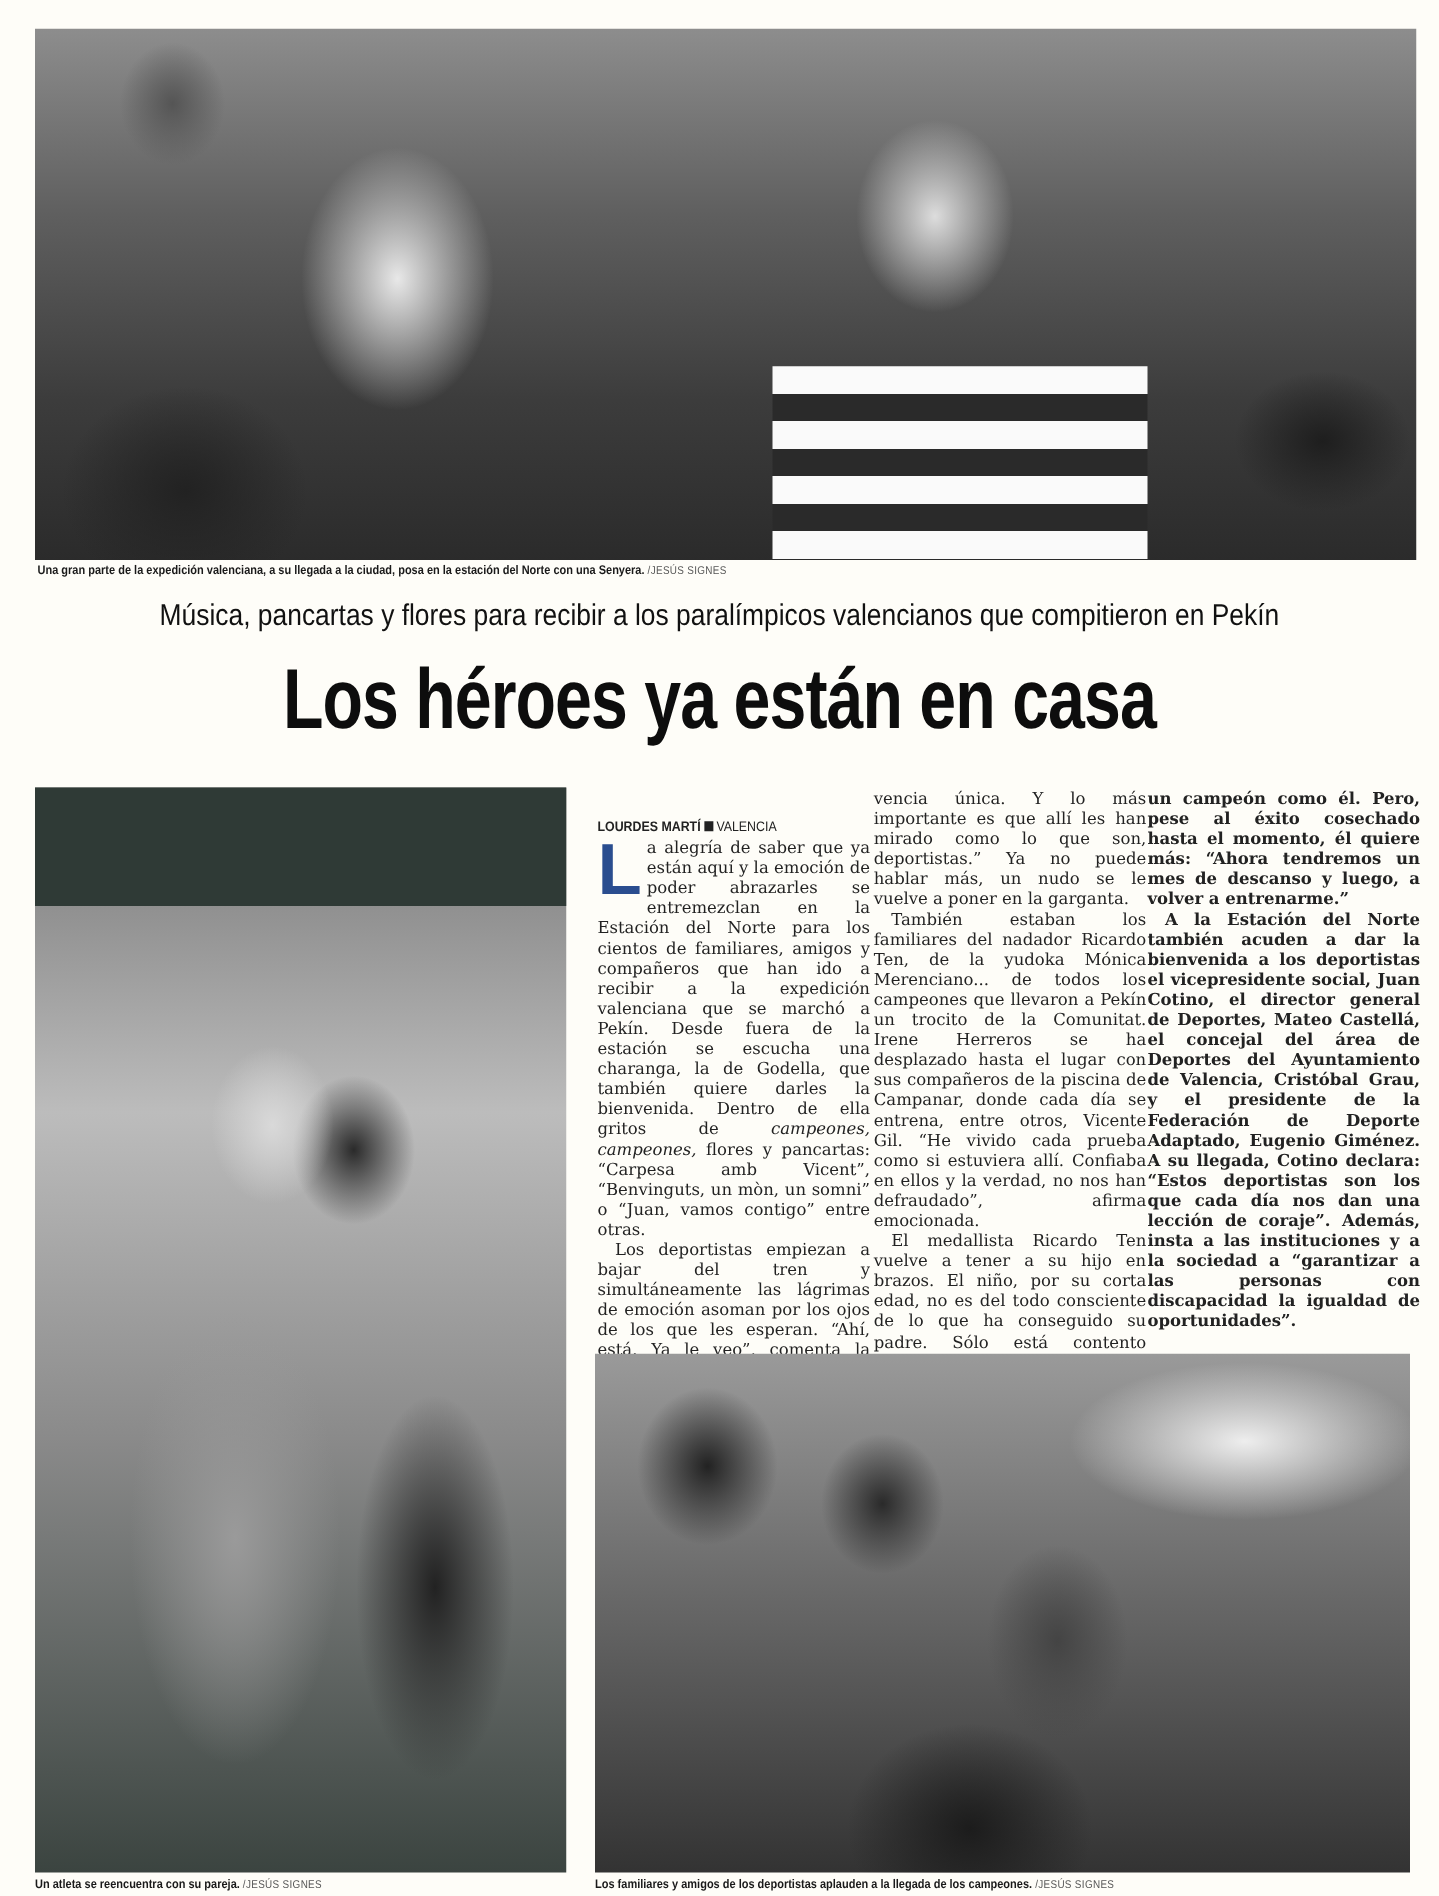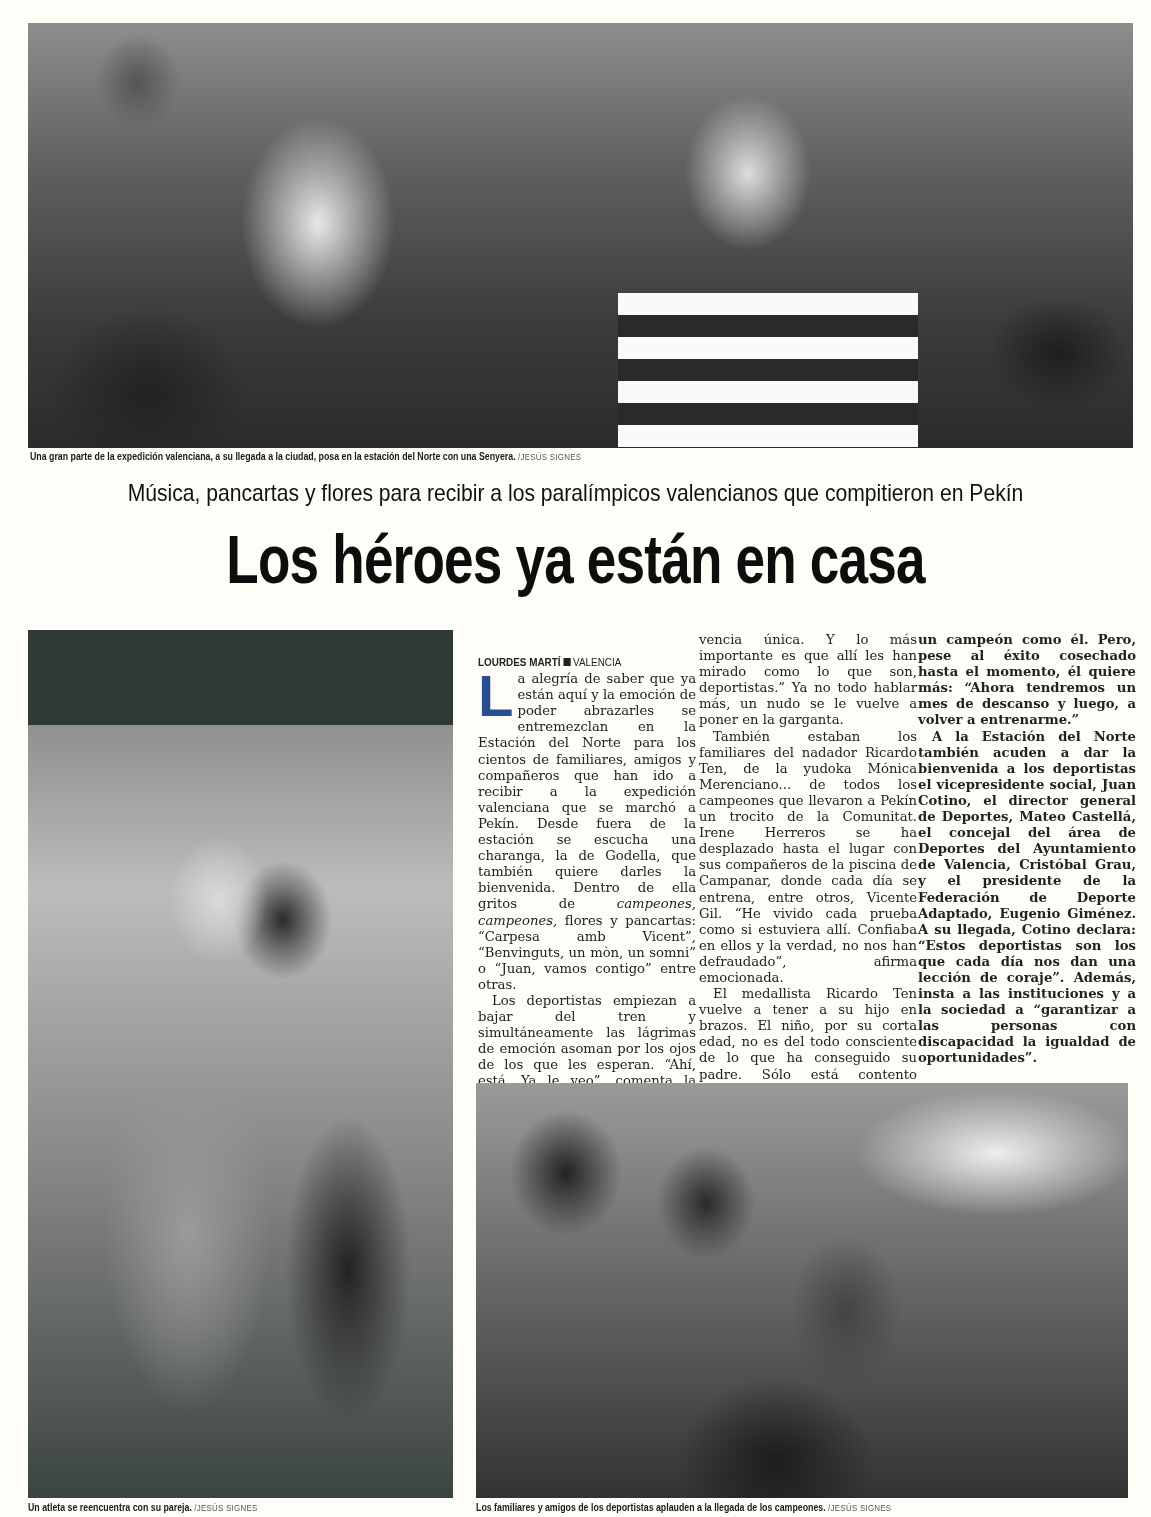--- a/index.html
+++ b/index.html
@@ -106,21 +106,21 @@
 
 <div class="col c1">
   <div class="byline">
     <span>LOURDES MARTÍ</span><span class="square"></span><span class="city">VALENCIA</span>
   </div>
   <p class="first"><span class="dropcap">L</span><span>a alegría de saber que ya están aquí y la emoción de poder abrazarles se entremezclan en la Estación del Norte para los cientos de familiares, amigos y compañeros que han ido a recibir a la expedición valenciana que se marchó a Pekín. Desde fuera de la estación se escucha una charanga, la de Godella, que también quiere darles la bienvenida. Dentro de ella gritos de </span><em>campeones, campeones,</em><span> flores y pancartas: “Carpesa amb Vicent”, “Benvinguts, un mòn, un somni” o “Juan, vamos contigo” entre otras.</span></p>
   <p>Los deportistas empiezan a bajar del tren y simultáneamente las lágrimas de emoción asoman por los ojos de los que les esperan. “Ahí, está. Ya le veo”, comenta la esposa de Ricardo, uno de los entrenadores de los deportistas. A su lado, sus dos hijas. La más pequeña corre entre la gente para abrazar a su padre. La familia de Amparo Baixauli también está allí. La hermana de la deportista de Sedaví comenta: “Tenía muchas ganas de apretarla. Esta es una vi-</p>
 </div>
 
 <div class="col c2">
-  <p class="first">vencia única. Y lo más importante es que allí les han mirado como lo que son, deportistas.” Ya no todo hablar más, un nudo se le vuelve a poner en la garganta.</p>
+  <p class="first">vencia única. Y lo más importante es que allí les han mirado como lo que son, deportistas.” Ya no puede hablar más, un nudo se le vuelve a poner en la garganta.</p>
   <p>También estaban los familiares del nadador Ricardo Ten, de la yudoka Mónica Merenciano... de todos los campeones que llevaron a Pekín un trocito de la Comunitat. Irene Herreros se ha desplazado hasta el lugar con sus compañeros de la piscina de Campanar, donde cada día se entrena, entre otros, Vicente Gil. “He vivido cada prueba como si estuviera allí. Confiaba en ellos y la verdad, no nos han defraudado”, afirma emocionada.</p>
   <p>El medallista Ricardo Ten vuelve a tener a su hijo en brazos. El niño, por su corta edad, no es del todo consciente de lo que ha conseguido su padre. Sólo está contento porque lo ha vuelto a ver. “Ha sido un recibimiento espectacular. Estar aquí, con la familia otra vez, con los compañeros que se han quedado”, comenta Ricardo entre felicitaciones, abrazos, besos... Todo es poco para</p>
 </div>
 
 <div class="col c3">
   <p class="first">un campeón como él. Pero, pese al éxito cosechado hasta el momento, él quiere más: “Ahora tendremos un mes de descanso y luego, a volver a entrenarme.”</p>
   <p>A la Estación del Norte también acuden a dar la bienvenida a los deportistas el vicepresidente social, Juan Cotino, el director general de Deportes, Mateo Castellá, el concejal del área de Deportes del Ayuntamiento de Valencia, Cristóbal Grau, y el presidente de la Federación de Deporte Adaptado, Eugenio Giménez. A su llegada, Cotino declara: “Estos deportistas son los que cada día nos dan una lección de coraje”. Además, insta a las instituciones y a la sociedad a “garantizar a las personas con discapacidad la igualdad de oportunidades”.</p>
 </div>
 
 <div class="photo photo-bottom"></div>

